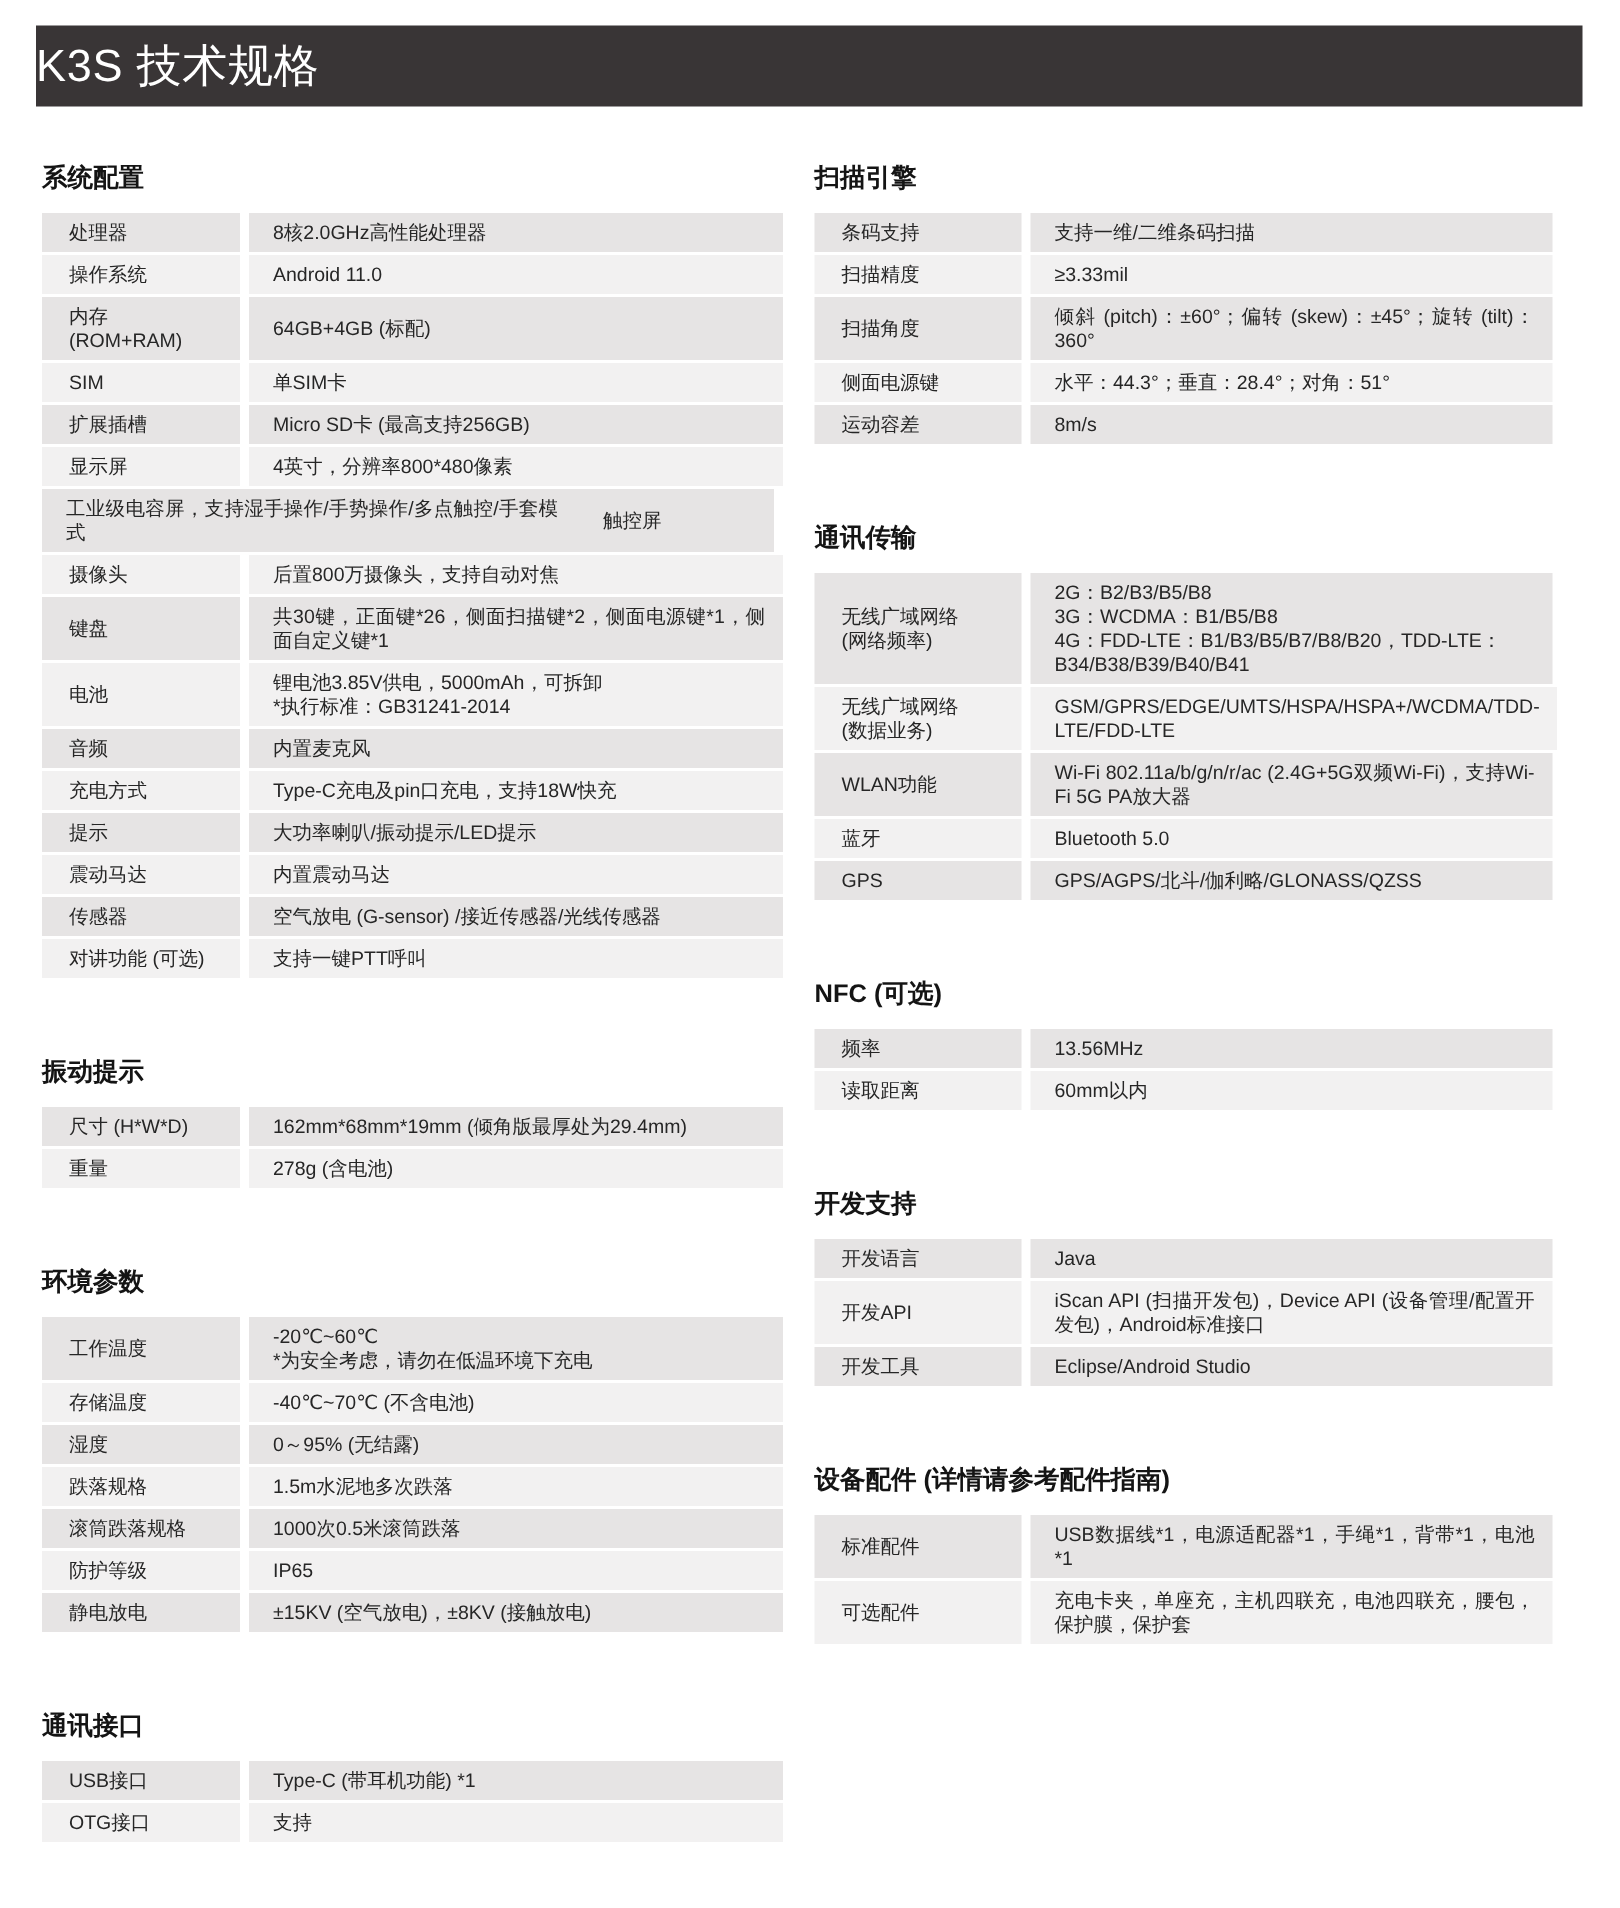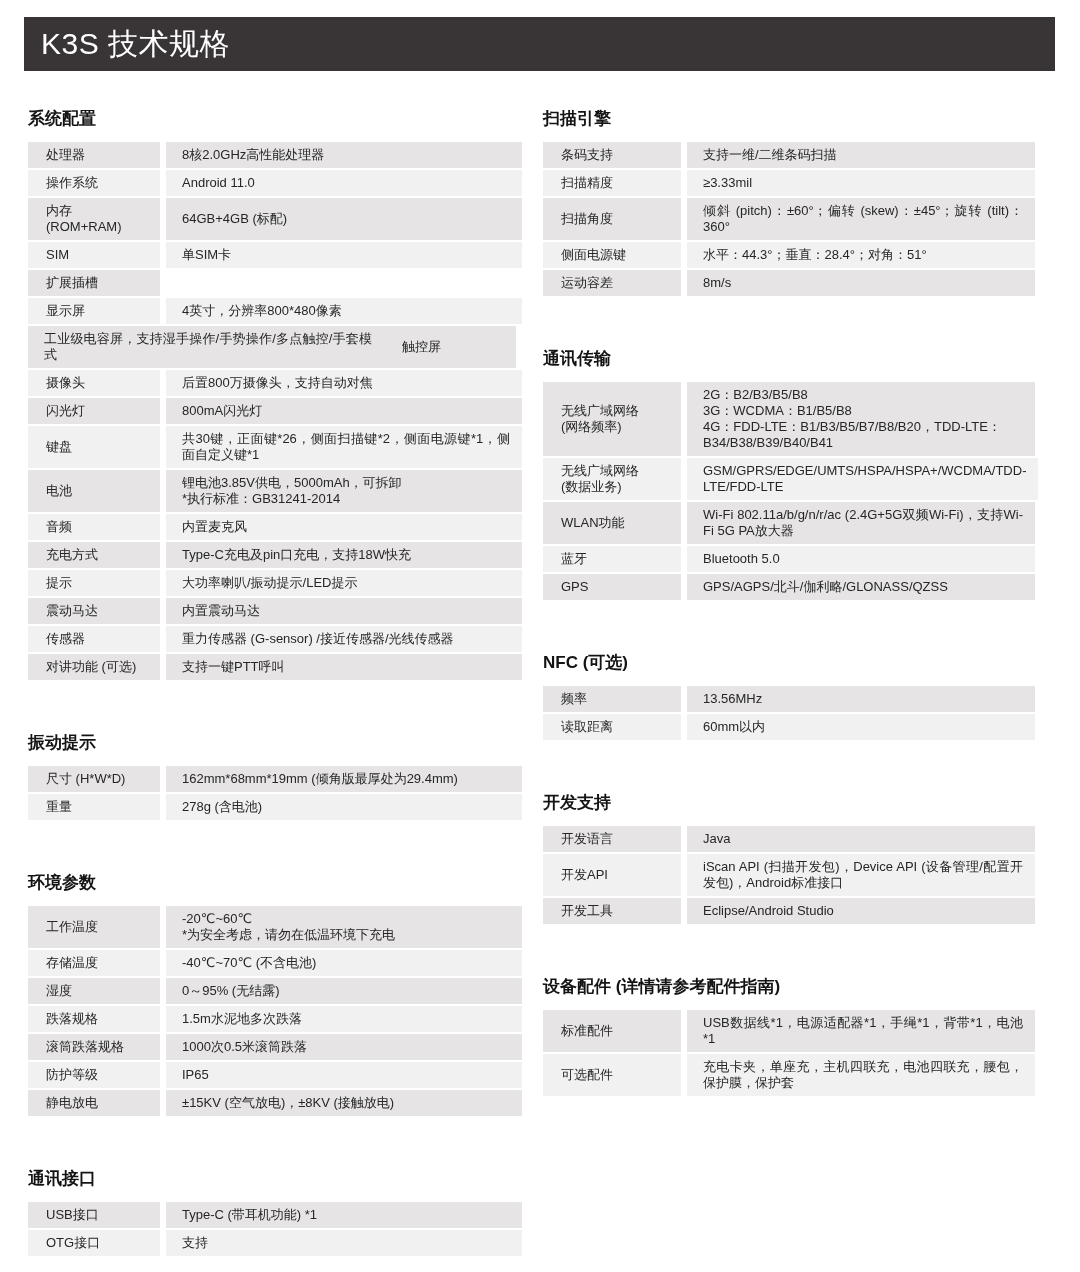--- a/index.html
+++ b/index.html
@@ -11,21 +11,21 @@
   }
   html,body{margin:0;padding:0;}
   body{
     width:1080px;height:1272px;overflow:hidden;background:#ffffff;
     font-family:"Liberation Sans","DejaVu Sans",sans-serif;
     font-size:13px;color:var(--text);
   }
   .titlebar{
     margin:17px 0 0 24px;width:1031px;height:54px;
     background:var(--header-bar);
-    display:flex;align-items:center;box-sizing:border-box;padding-left:17px;
+    display:flex;align-items:center;box-sizing:border-box;
   }
   .titlebar h1{
     margin:0;font-size:30px;font-weight:400;color:#ffffff;letter-spacing:0.5px;
     white-space:nowrap;
   }
   .columns{
     display:flex;align-items:flex-start;
     margin:37px 0 0 28px;
   }
   .col{width:494px;--labelw:132px;}
@@ -75,36 +75,33 @@
             <div class="spec-row">
               <div class="cell label">内存 (ROM+RAM)</div>
               <div class="cell value">64GB+4GB (标配)</div>
             </div>
             <div class="spec-row">
               <div class="cell label">SIM</div>
               <div class="cell value">单SIM卡</div>
             </div>
             <div class="spec-row">
               <div class="cell label">扩展插槽</div>
+              <div class="cell value">Micro SD卡 (最高支持256GB)</div>
             </div>
             <div class="spec-row">
               <div class="cell label">显示屏</div>
               <div class="cell value">4英寸，分辨率800*480像素</div>
             </div>
             <div class="spec-row">
               <div class="cell value">工业级电容屏，支持湿手操作/手势操作/多点触控/手套模式</div>
               <div class="cell label">触控屏</div>
             </div>
             <div class="spec-row">
               <div class="cell label">摄像头</div>
               <div class="cell value">后置800万摄像头，支持自动对焦</div>
-            </div>
-            <div class="spec-row">
-              <div class="cell label">闪光灯</div>
-              <div class="cell value">800mA闪光灯</div>
             </div>
             <div class="spec-row">
               <div class="cell label">键盘</div>
               <div class="cell value">共30键，正面键*26，侧面扫描键*2，侧面电源键*1，侧面自定义键*1</div>
             </div>
             <div class="spec-row">
               <div class="cell label">电池</div>
               <div class="cell value">锂电池3.85V供电，5000mAh，可拆卸
 *执行标准：GB31241-2014</div>
             </div>
@@ -119,21 +116,21 @@
             <div class="spec-row">
               <div class="cell label">提示</div>
               <div class="cell value">大功率喇叭/振动提示/LED提示</div>
             </div>
             <div class="spec-row">
               <div class="cell label">震动马达</div>
               <div class="cell value">内置震动马达</div>
             </div>
             <div class="spec-row">
               <div class="cell label">传感器</div>
-              <div class="cell value">重力传感器 (G-sensor) /接近传感器/光线传感器</div>
+              <div class="cell value">空气放电 (G-sensor) /接近传感器/光线传感器</div>
             </div>
             <div class="spec-row">
               <div class="cell label">对讲功能 (可选)</div>
               <div class="cell value">支持一键PTT呼叫</div>
             </div>
           </div>
         </section>
         <section class="spec-section">
           <h2 class="section-title">振动提示</h2>
           <div class="spec-table">

